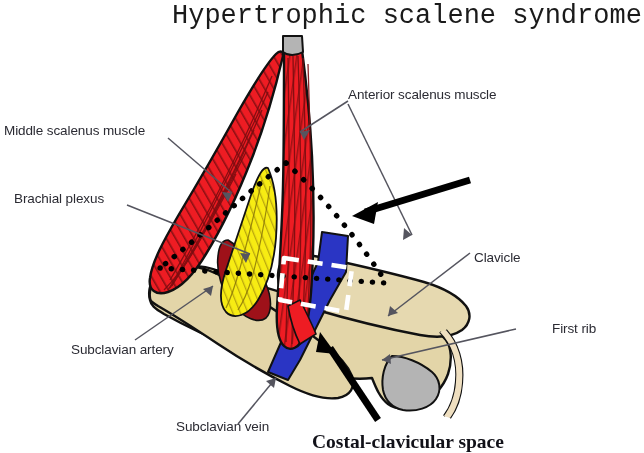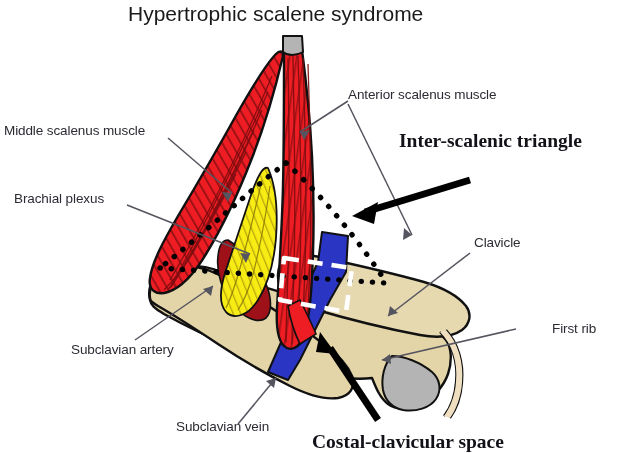--- a/index.html
+++ b/index.html
@@ -22,23 +22,24 @@
     width: 644px;
     height: 453px;
   }
   .txt {
     position: absolute;
     white-space: nowrap;
     color: #231f20;
     line-height: 1;
   }
   .title {
-    font-family: Liberation Sans, sans-serif;
-    font-size: 21px;
+    font-family: Liberation Mono, monospace;
+    font-size: 27px;
     color: #1a1a1a;
+    margin-left: 44px;
   }
   .lbl {
     font-family: "Liberation Sans", sans-serif;
     font-size: 13.5px;
     color: #2b2b33;
     letter-spacing: -0.1px;
   }
   .bold-lbl {
     font-family: "Liberation Serif", serif;
     font-weight: bold;
@@ -213,23 +214,22 @@
   </svg>
 
   <div class="txt title" style="left:128px; top:3px;">Hypertrophic scalene syndrome</div>
 
   <div class="txt lbl" style="left:348px; top:88px;text-align:center;">Anterior scalenus muscle</div>
 
   <div class="txt lbl" style="left:14px; top:192px;">Brachial plexus</div>
 
   <div class="txt lbl" style="left:4px; top:124px;">Middle scalenus muscle</div>
 
-  <div class="txt bold-lbl" style="left:399px; top:131px;">Inter-scalenic triangle</div>
-
-  <div class="txt lbl" style="left:474px; top:236px;">Clavicle</div>
+
+  <div class="txt lbl" style="left:474px; top:251px;">Clavicle</div>
 
   <div class="txt lbl" style="left:524px; top:322px;margin-left:28px;">First rib</div>
 
   <div class="txt lbl" style="left:71px; top:343px;">Subclavian artery</div>
 
   <div class="txt lbl" style="left:176px; top:420px;">Subclavian vein</div>
 
   <div class="txt bold-lbl" style="left:312px; top:432px;">Costal-clavicular space</div>
 
 </div>

